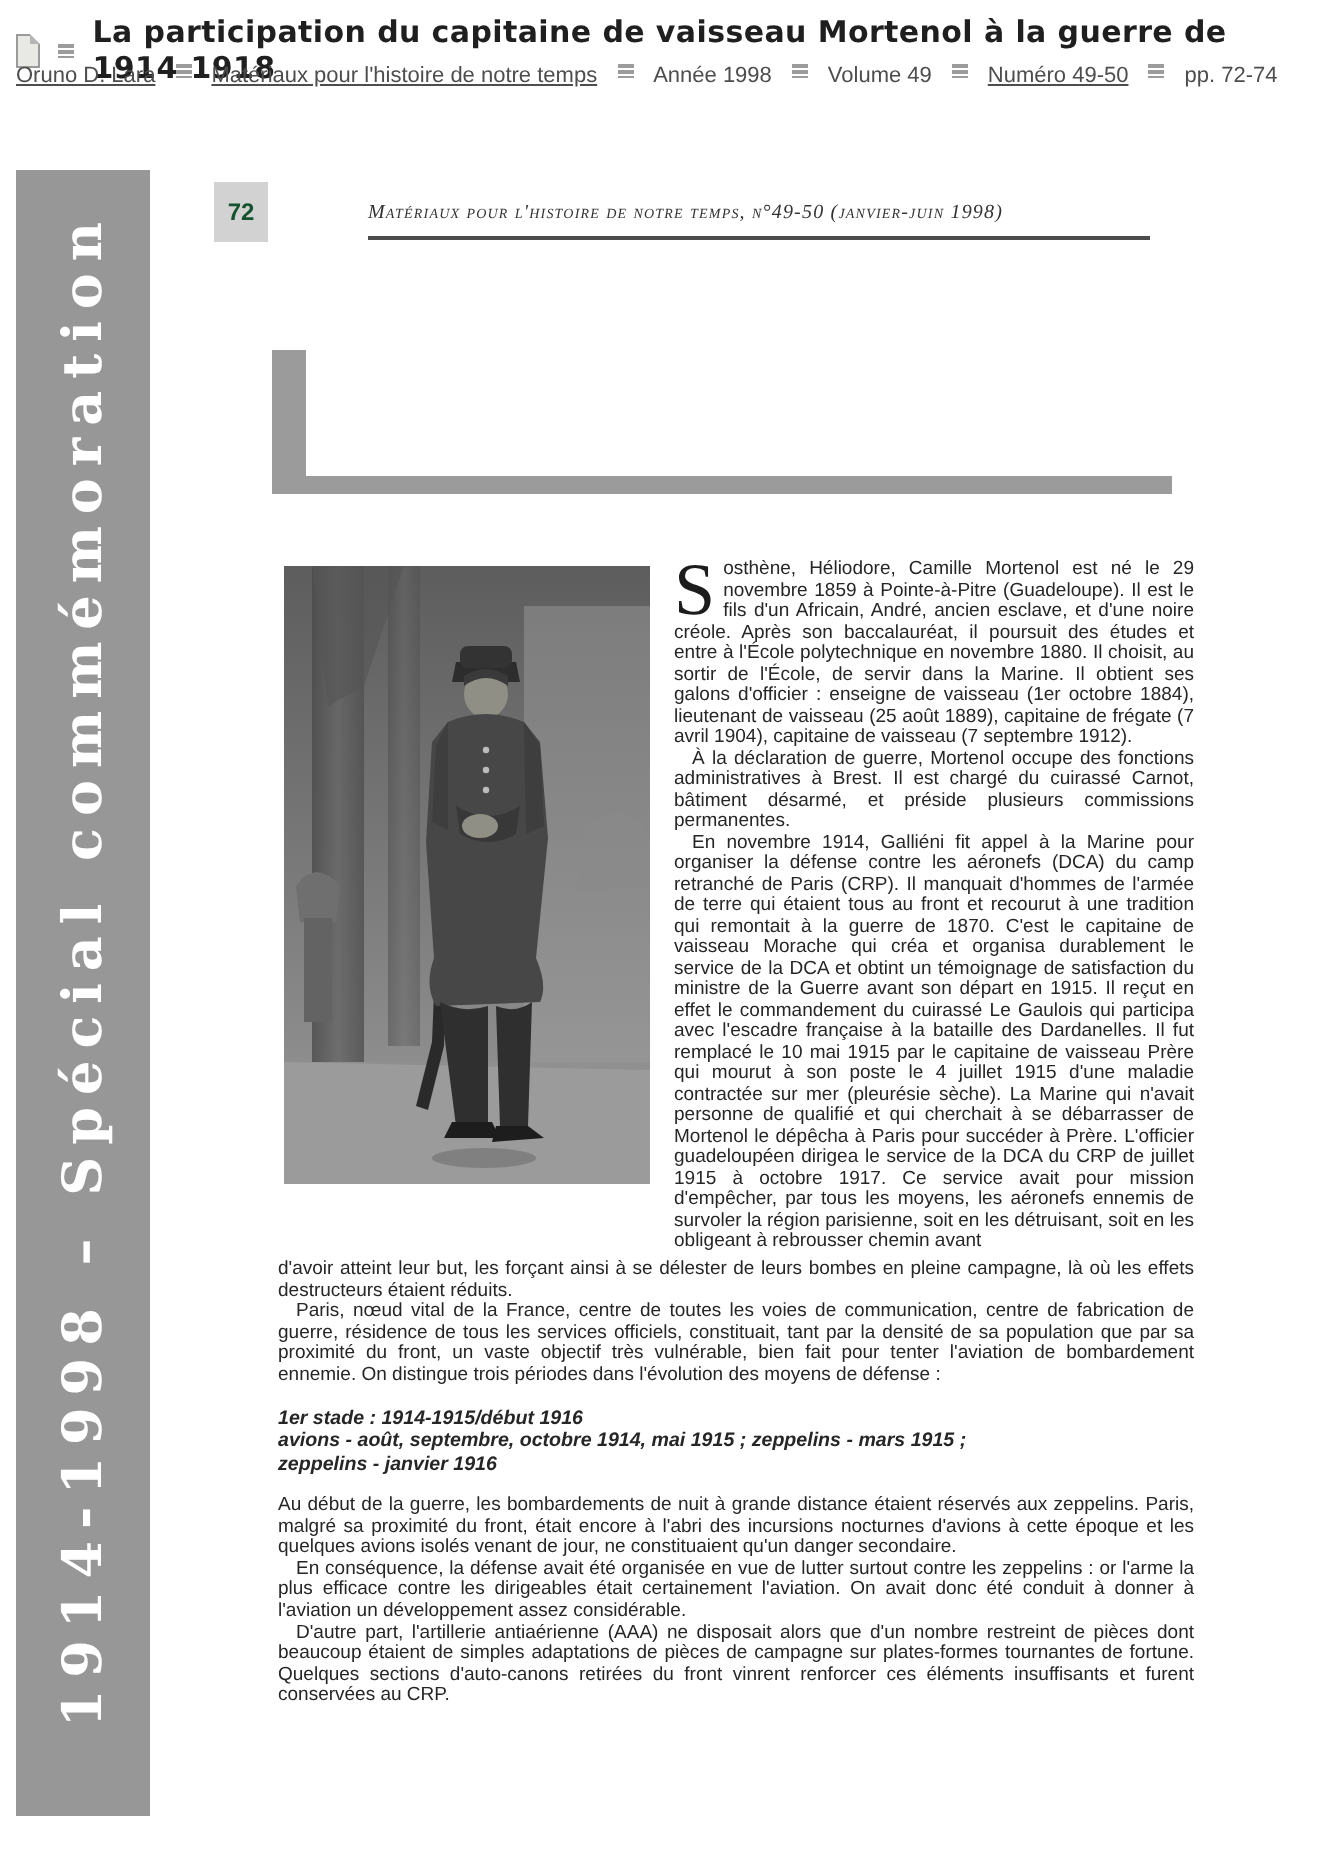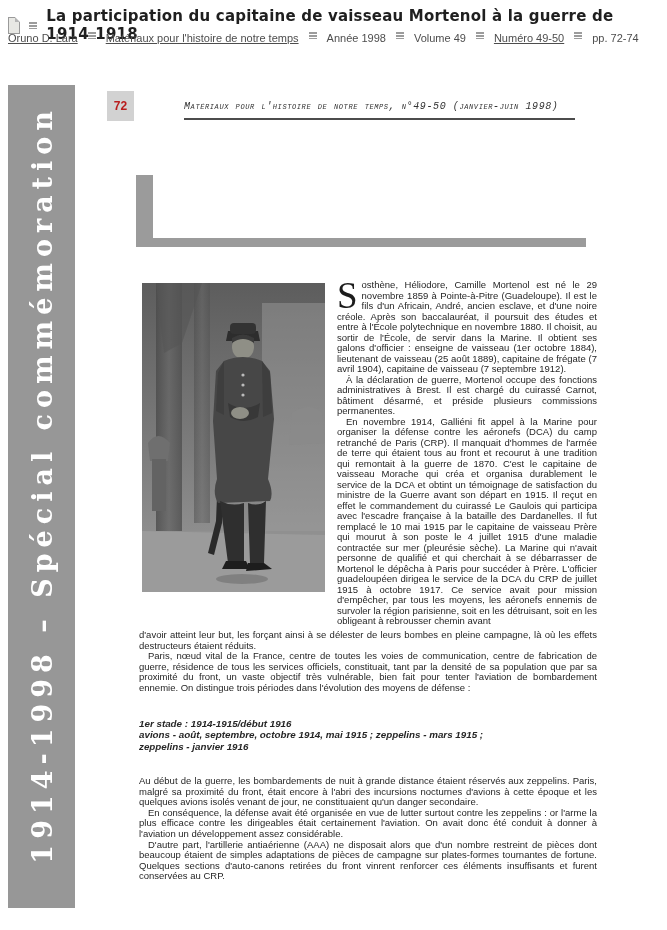--- a/index.html
+++ b/index.html
@@ -19,22 +19,22 @@
 
   
   .scan{position:absolute;top:60px;left:0;width:667px;height:870px;background:#fff}
 
   .band{position:absolute;left:8px;top:25px;width:67px;height:823px;background:#979797}
   .band-text{position:absolute;bottom:44px;left:50%;transform:translateX(-50%) rotate(180deg);
     writing-mode:vertical-rl;white-space:nowrap;color:#fff;
     font-family:"DejaVu Serif",serif;font-weight:bold;font-size:27px;letter-spacing:6px}
 
   .pagebox{position:absolute;left:107px;top:31px;width:27px;height:30px;background:#d2d2d2;
-    display:flex;align-items:center;justify-content:center;font-weight:bold;font-size:12px;color:#b91c1c}
-  .runhead{position:absolute;left:184px;top:41px;width:400px;font-family:Liberation Mono, monospace;
+    display:flex;align-items:center;justify-content:center;font-weight:bold;font-size:12px;color:#14532d}
+  .runhead{position:absolute;left:184px;top:41px;width:400px;font-family:Liberation Serif, serif;
     font-style:italic;font-variant:small-caps;font-size:10px;letter-spacing:.6px;color:#333}
   .runrule{position:absolute;left:184px;top:58px;width:391px;height:2px;background:#4c4c4c}
 
   .title-vbar{position:absolute;left:136px;top:115px;width:17px;height:64px;background:#9b9b9b}
   .title-hbar{position:absolute;left:136px;top:178px;width:450px;height:9px;background:#9b9b9b}
   .art-title{position:absolute;left:184px;top:116px;width:410px;font-family:"Liberation Serif",serif;
     font-weight:bold;font-size:21px;line-height:26px;letter-spacing:-.2px;color:#141414}
 
   .photo{position:absolute;left:142px;top:223px;width:183px;height:309px;overflow:hidden;background:#777}
   .caption{position:absolute;left:141px;top:538px;width:200px;font-style:italic;font-size:8.5px;
@@ -43,21 +43,21 @@
   .coltext{position:absolute;left:337px;top:220px;width:260px;font-size:9.5px;line-height:10.5px;
     text-align:justify;color:#262626}
   .coltext p{margin:0}
   .indent{text-indent:9px}
   .dropcap{float:left;font-family:"Liberation Serif",serif;font-size:37px;line-height:29px;
     padding:1px 4px 0 0;color:#1c1c1c}
 
   .fulltext{position:absolute;left:139px;top:570px;width:458px;font-size:9.5px;line-height:10.6px;
     text-align:justify;color:#262626}
   .fulltext p{margin:0}
-  .stade{font-weight:bold;font-style:italic;font-size:9.8px;line-height:11.5px;margin:24px 0;text-align:left}
+  .stade{font-weight:bold;font-style:italic;font-size:9.8px;line-height:11.5px;margin:10px 0;text-align:left}
 </style>
 </head>
 <body>
 
 <div class="meta">
   <div class="meta-row1">
     <span class="doc-icon"></span>
     <span class="sq"></span>
     <span class="meta-title">La participation du capitaine de vaisseau Mortenol à la guerre de 1914-1918</span>
   </div>

